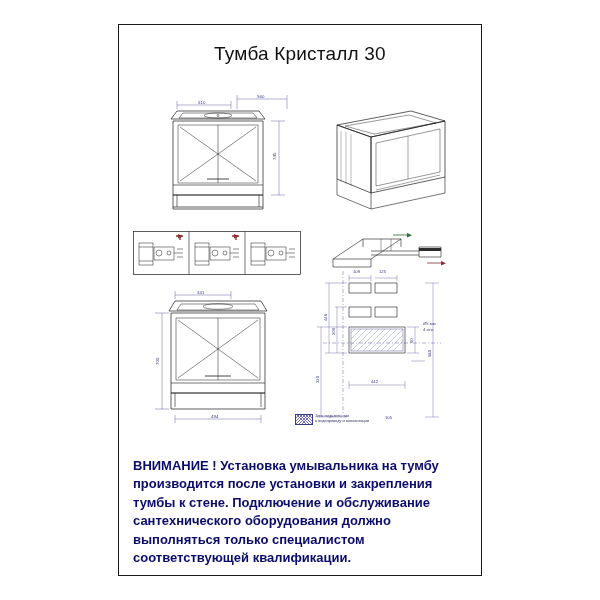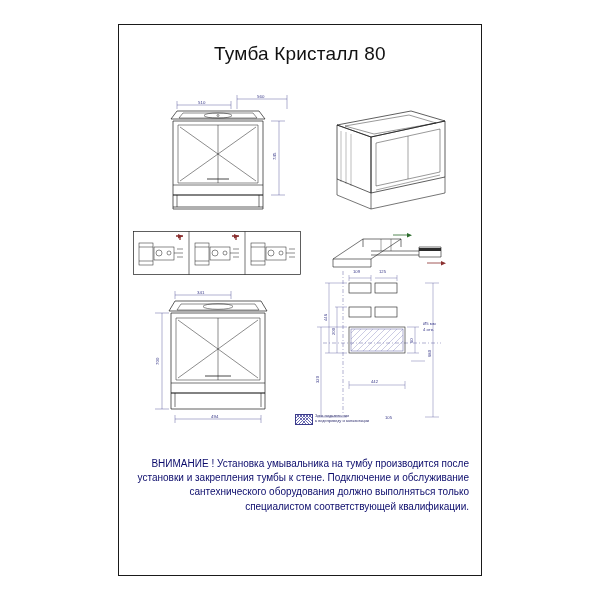--- a/index.html
+++ b/index.html
@@ -37,23 +37,23 @@
     text-align: center;
     font-size: 19px;
     color: #111111;
     letter-spacing: 0.2px;
   }
   .warning {
     position: absolute;
     left: 14px;
     top: 432px;
     width: 336px;
-    text-align: right;
-    font-size: 10px;
-    font-weight: normal;
+    text-align: left;
+    font-size: 13px;
+    font-weight: bold;
     color: #0b0b6b;
     line-height: 1.42;
   }
 
   
   .dwg {
     position: absolute;
   }
   .dwg svg {
     display: block;
@@ -85,21 +85,21 @@
     left: 20px;
     top: 0;
   }
 </style>
 </head>
 <body>
 
 <div class="page">
   <div class="sheet-border">
 
-    <div class="title">Тумба Кристалл 80</div>
+    <div class="title">Тумба Кристалл 30</div>
 
     <div class="dwg" style="left:28px; top:58px;">
       <svg width="146" height="140" viewBox="0 0 146 140">
         <g fill="none" stroke="#1a1a1a" stroke-width="0.7">
 
           <path d="M30 28 L112 28 L118 36 L24 36 Z"></path>
           <path d="M36 30 L106 30 L110 35 L32 35 Z" stroke-width="0.5"></path>
           <ellipse cx="71" cy="32.5" rx="14" ry="2.6" stroke-width="0.5"></ellipse>
           <circle cx="71" cy="32.5" r="1" stroke-width="0.5"></circle>
 

